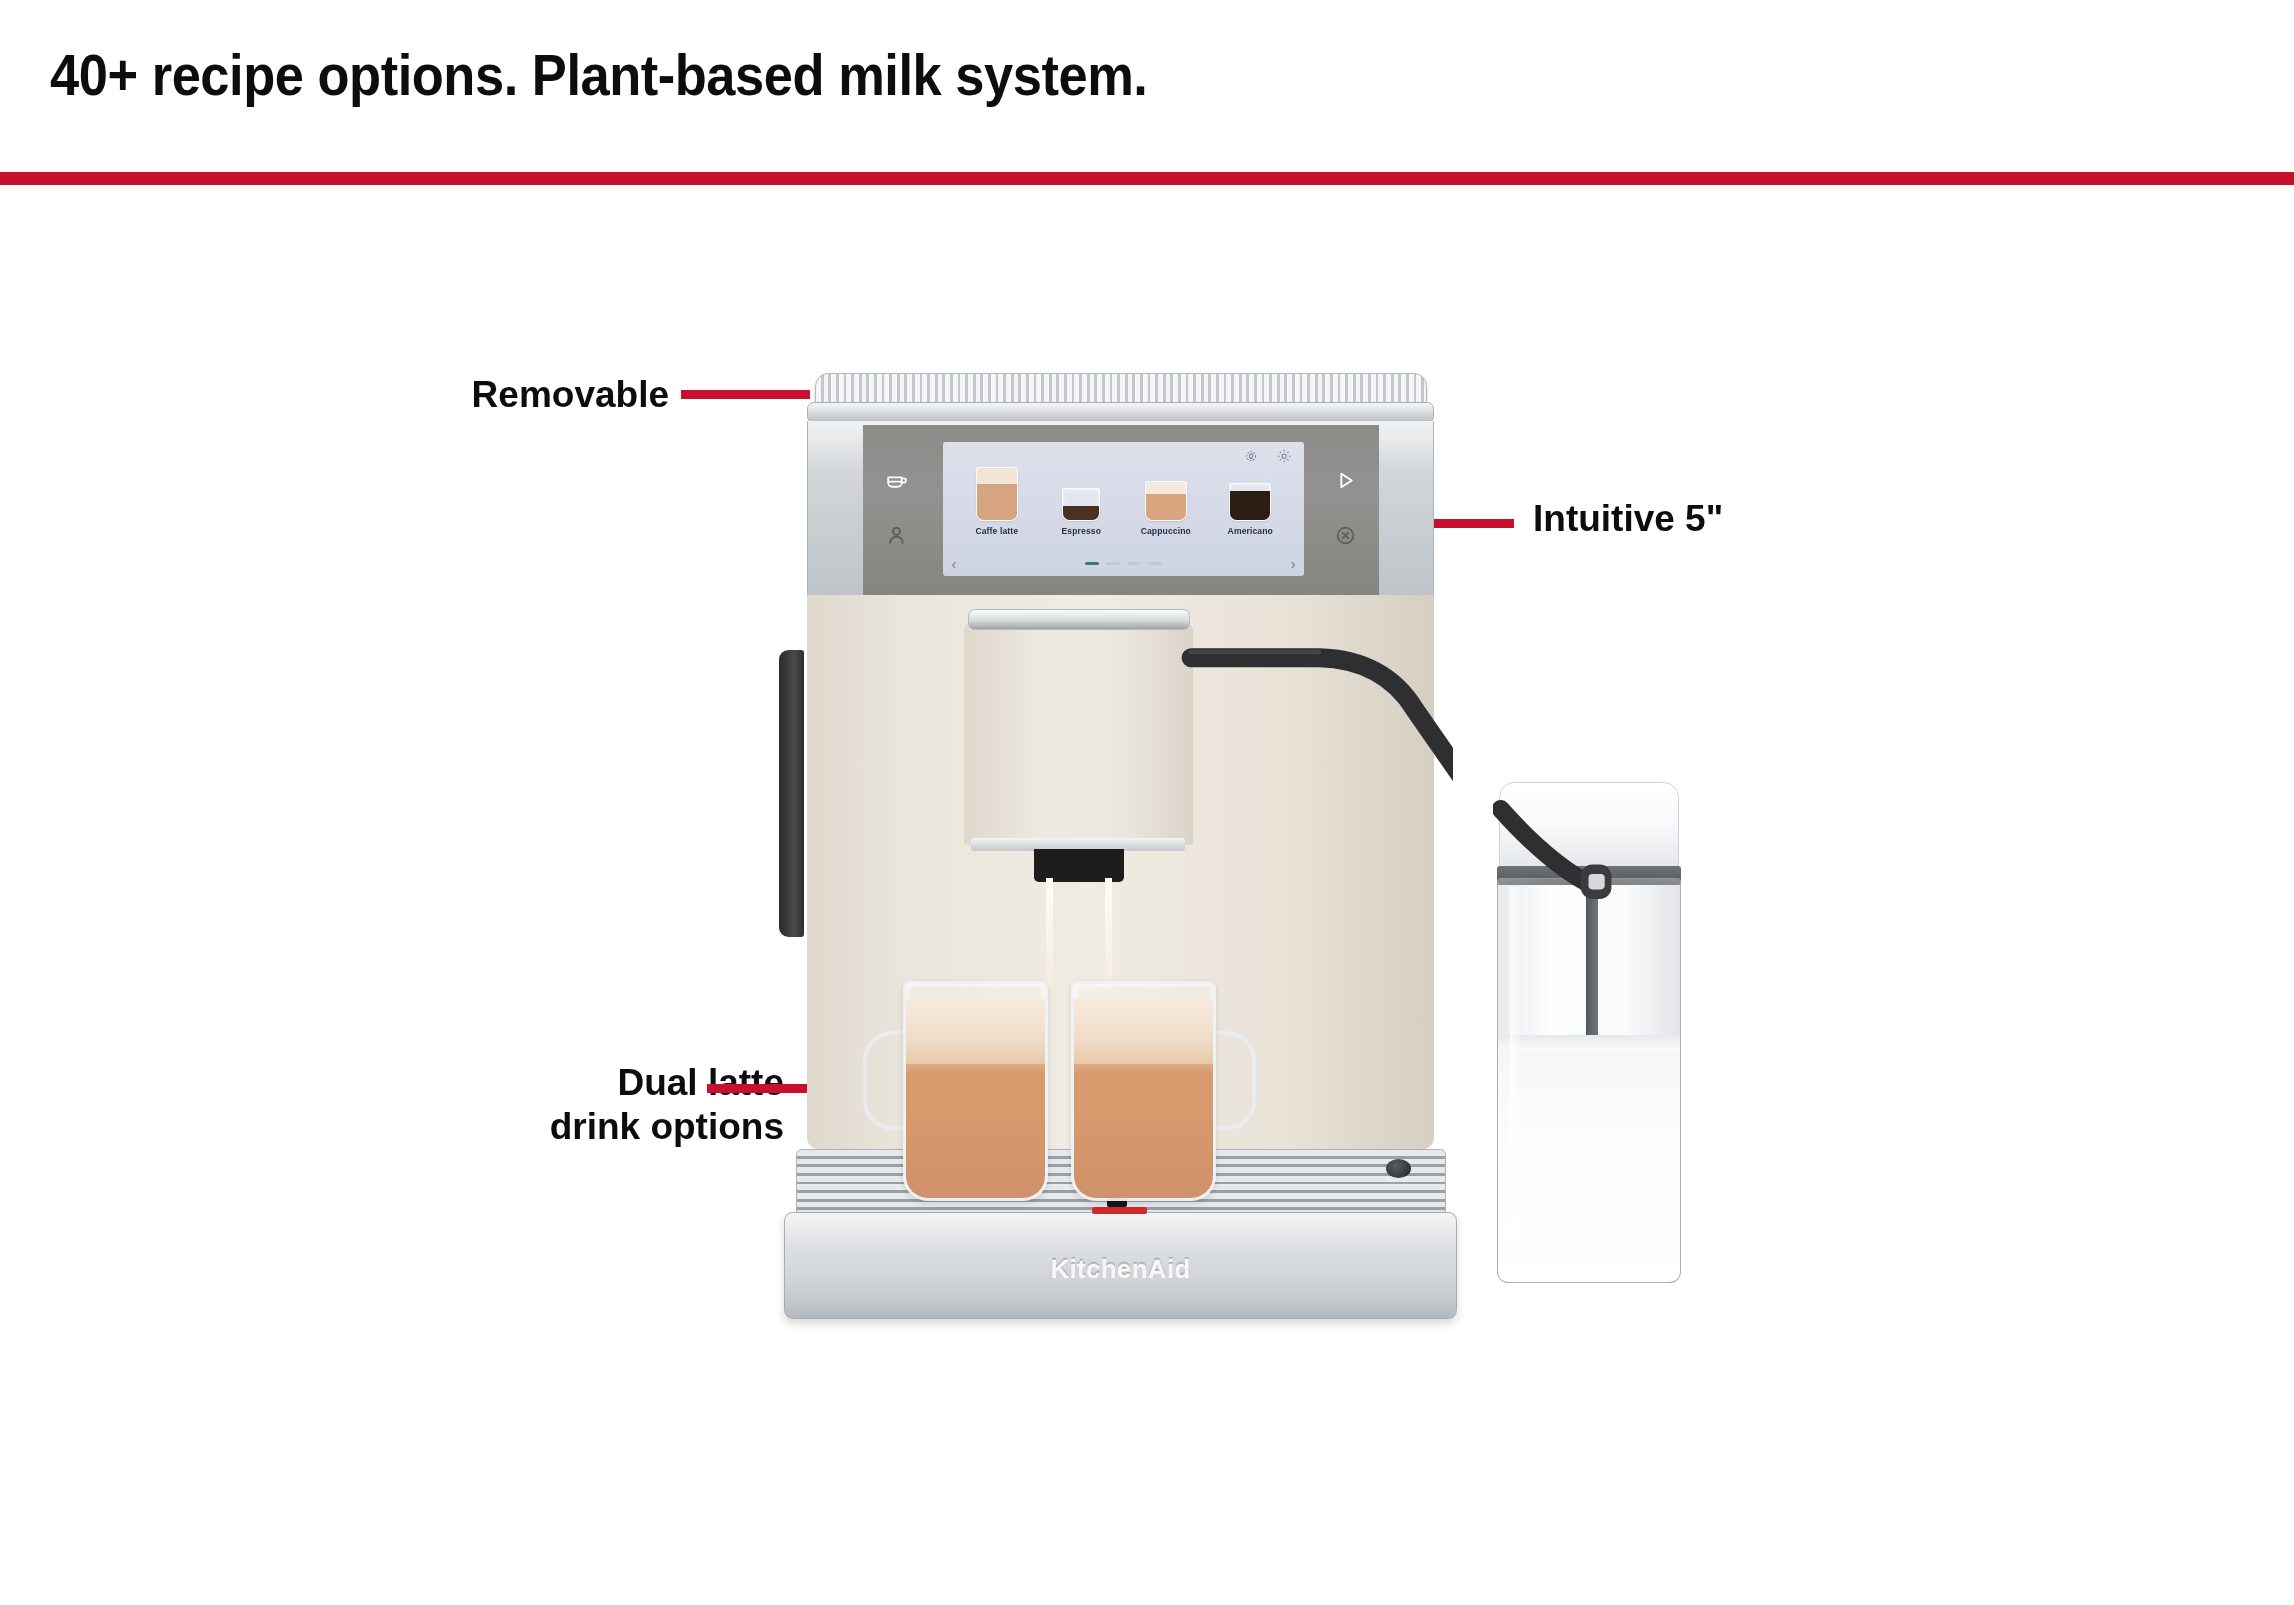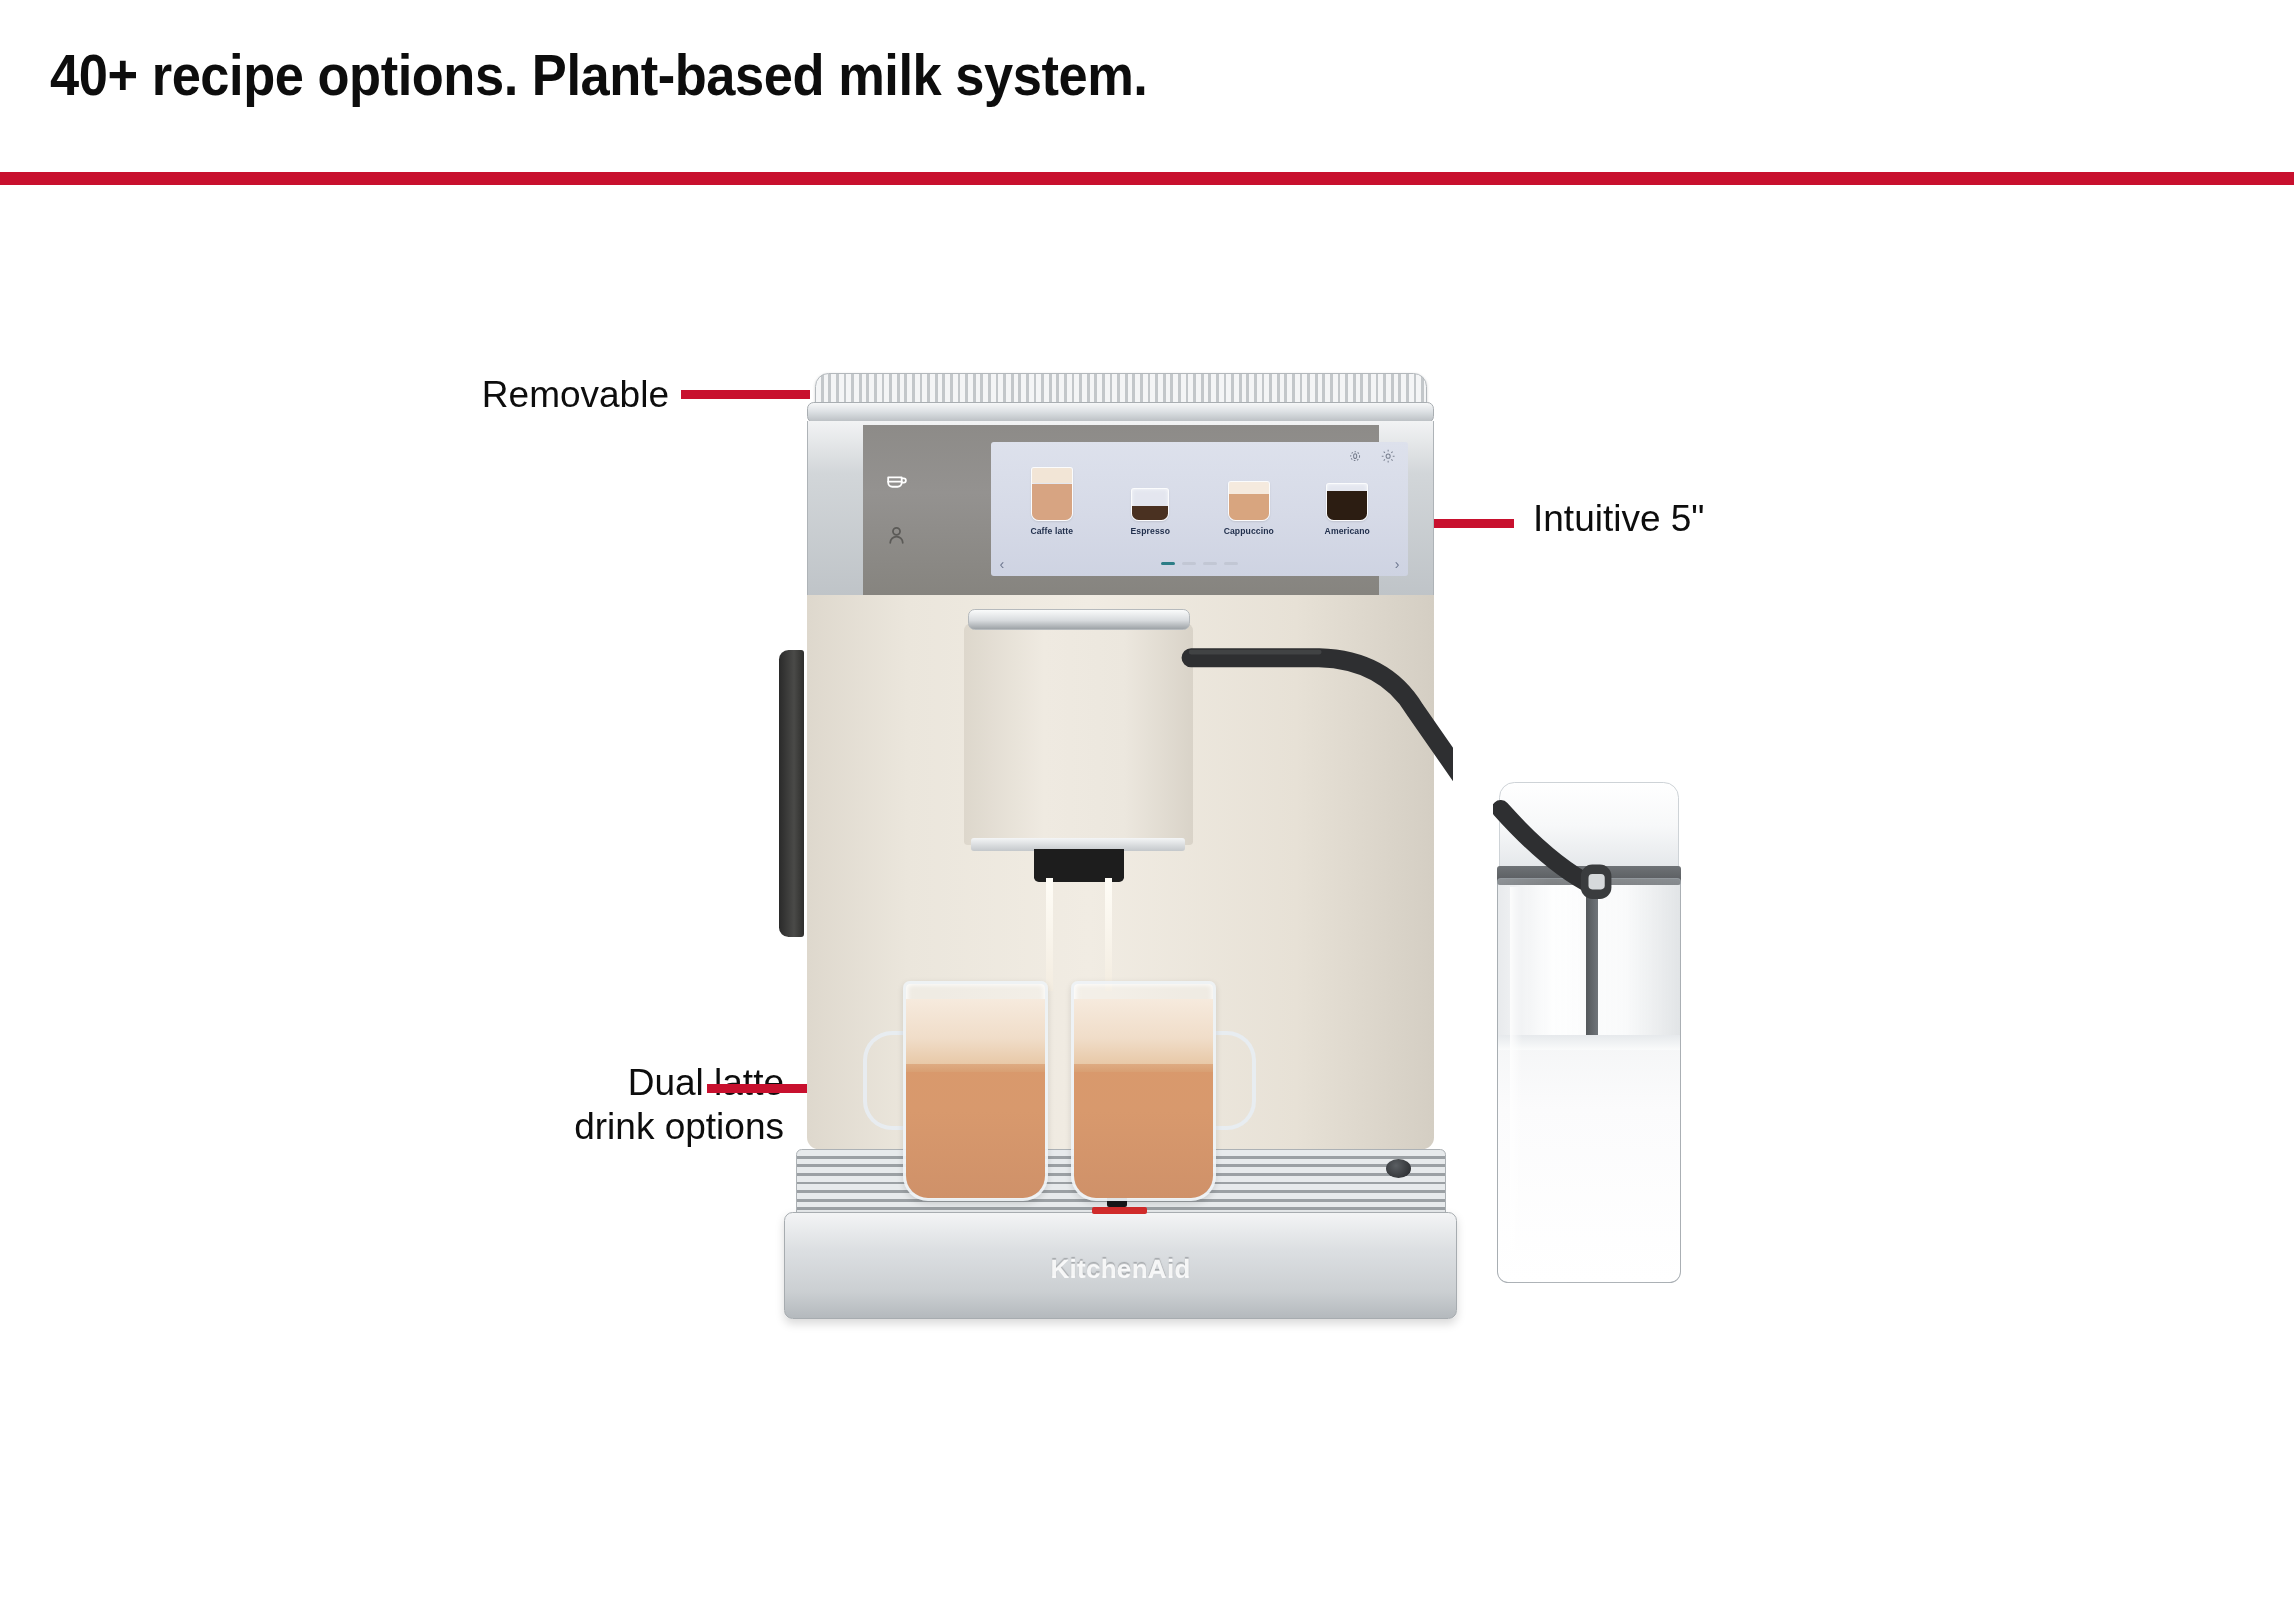--- a/index.html
+++ b/index.html
@@ -12,21 +12,21 @@
     font-size: 57px; font-weight: 700; color: #0d0d0d;
     letter-spacing: -0.5px; transform: scaleX(0.92); transform-origin: left center;
     white-space: nowrap;
   }
   .rule {
     position: absolute; left: 0; top: 172px; width: 2294px; height: 13.4px;
     background: #C8102E;
   }
 
   
-  .callout { position: absolute; font-weight: 400; color: #0d0d0d; line-height: 1.18; font-size: 37px; }
+  .callout { position: absolute; font-weight: 700; color: #0d0d0d; line-height: 1.18; font-size: 37px; }
   .callout.r { text-align: right; }
   .callout.l { text-align: left; }
   .leader { position: absolute; background: #C8102E; height: 8.6px; }
 
   #co-hopper { left: 287px; top: 373px; width: 382px; }
   #ld-hopper { left: 681px; top: 390px; width: 129px; }
 
   #co-touch  { left: 1533px; top: 497px; width: 401px; }
   #ld-touch  { left: 1337px; top: 519px; width: 177px; }
 
@@ -57,23 +57,23 @@
   .display-housing {
     position: absolute; left: 23px; top: 48px; width: 627px; height: 174px;
     background: linear-gradient(180deg,#f2f3f4,#d2d6d9 30%,#bfc4c8 100%);
     border-left: 1px solid #aeb3b7; border-right: 1px solid #aeb3b7;
   }
   .display-panel {
     position: absolute; left: 55px; top: 3.8px; width: 516px; height: 170px;
     background: linear-gradient(180deg,#8d8b88,#949290 40%,#86847f 100%);
   }
   .screen {
-    position: absolute; left: 80px; top: 17px; width: 417px; height: 134px;
+    position: absolute; left: 80px; top: 17px; width: 361px; height: 134px;
     background: linear-gradient(180deg,#dde1ec 0%,#d6dae7 55%,#ced3e2 100%);
-    border-radius: 2.9px; overflow: hidden; margin-left: 48px;
+    border-radius: 2.9px; overflow: hidden;
   }
   .scr-topicons { position: absolute; right: 11.5px; top: 6.7px; display: flex; gap: 17px; }
   .scr-ic { width: 16.3px; height: 16.3px; opacity: .62; }
   .scr-ic svg { width: 100%; height: 100%; display: block; }
 
   .tiles { position: absolute; left: 0; top: 25px; width: 100%; display: flex; justify-content: space-around; align-items: flex-end; padding: 0 11.5px; }
   .tile { width: 71px; text-align: center; }
   .tile-glass { margin: 0 auto; position: relative; border-radius: 2.9px 2.9px 7.6px 7.6px;
     border: 1.9px solid rgba(255,255,255,.85); background: rgba(255,255,255,.30);
     box-shadow: inset 0 0 3.8px rgba(255,255,255,.7), 0 1px 1.9px rgba(0,0,0,.1); overflow: hidden; }

